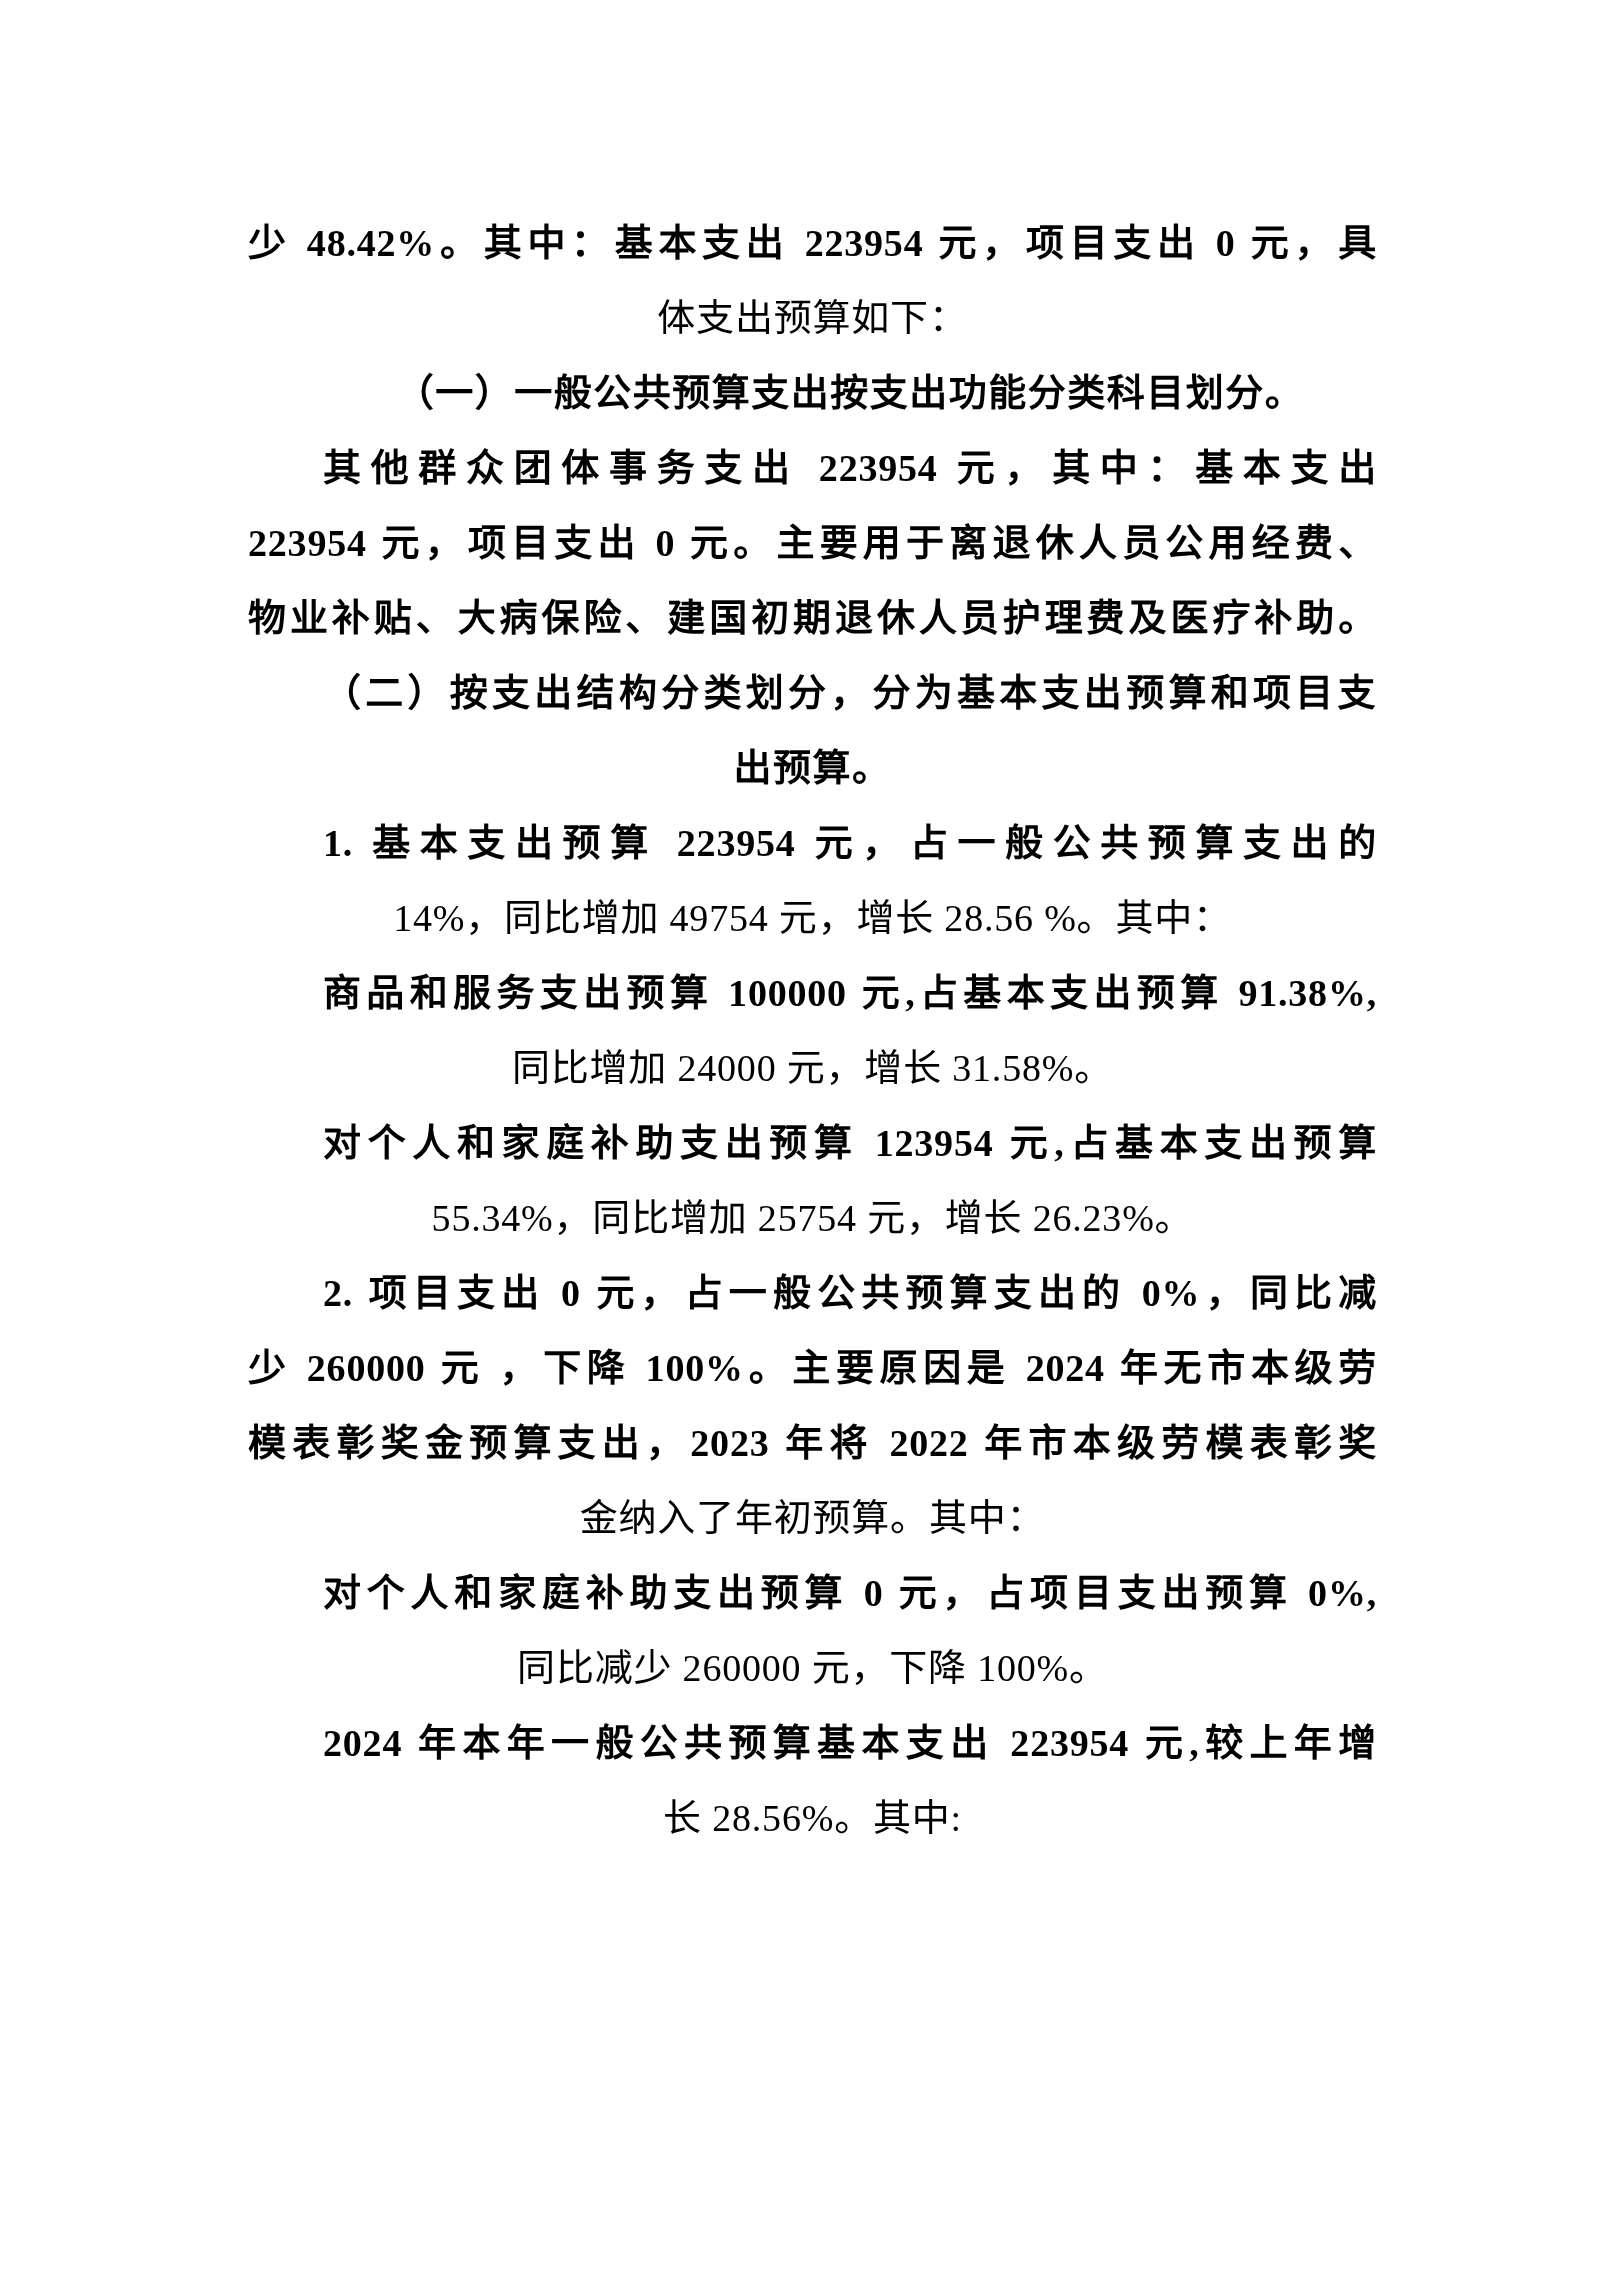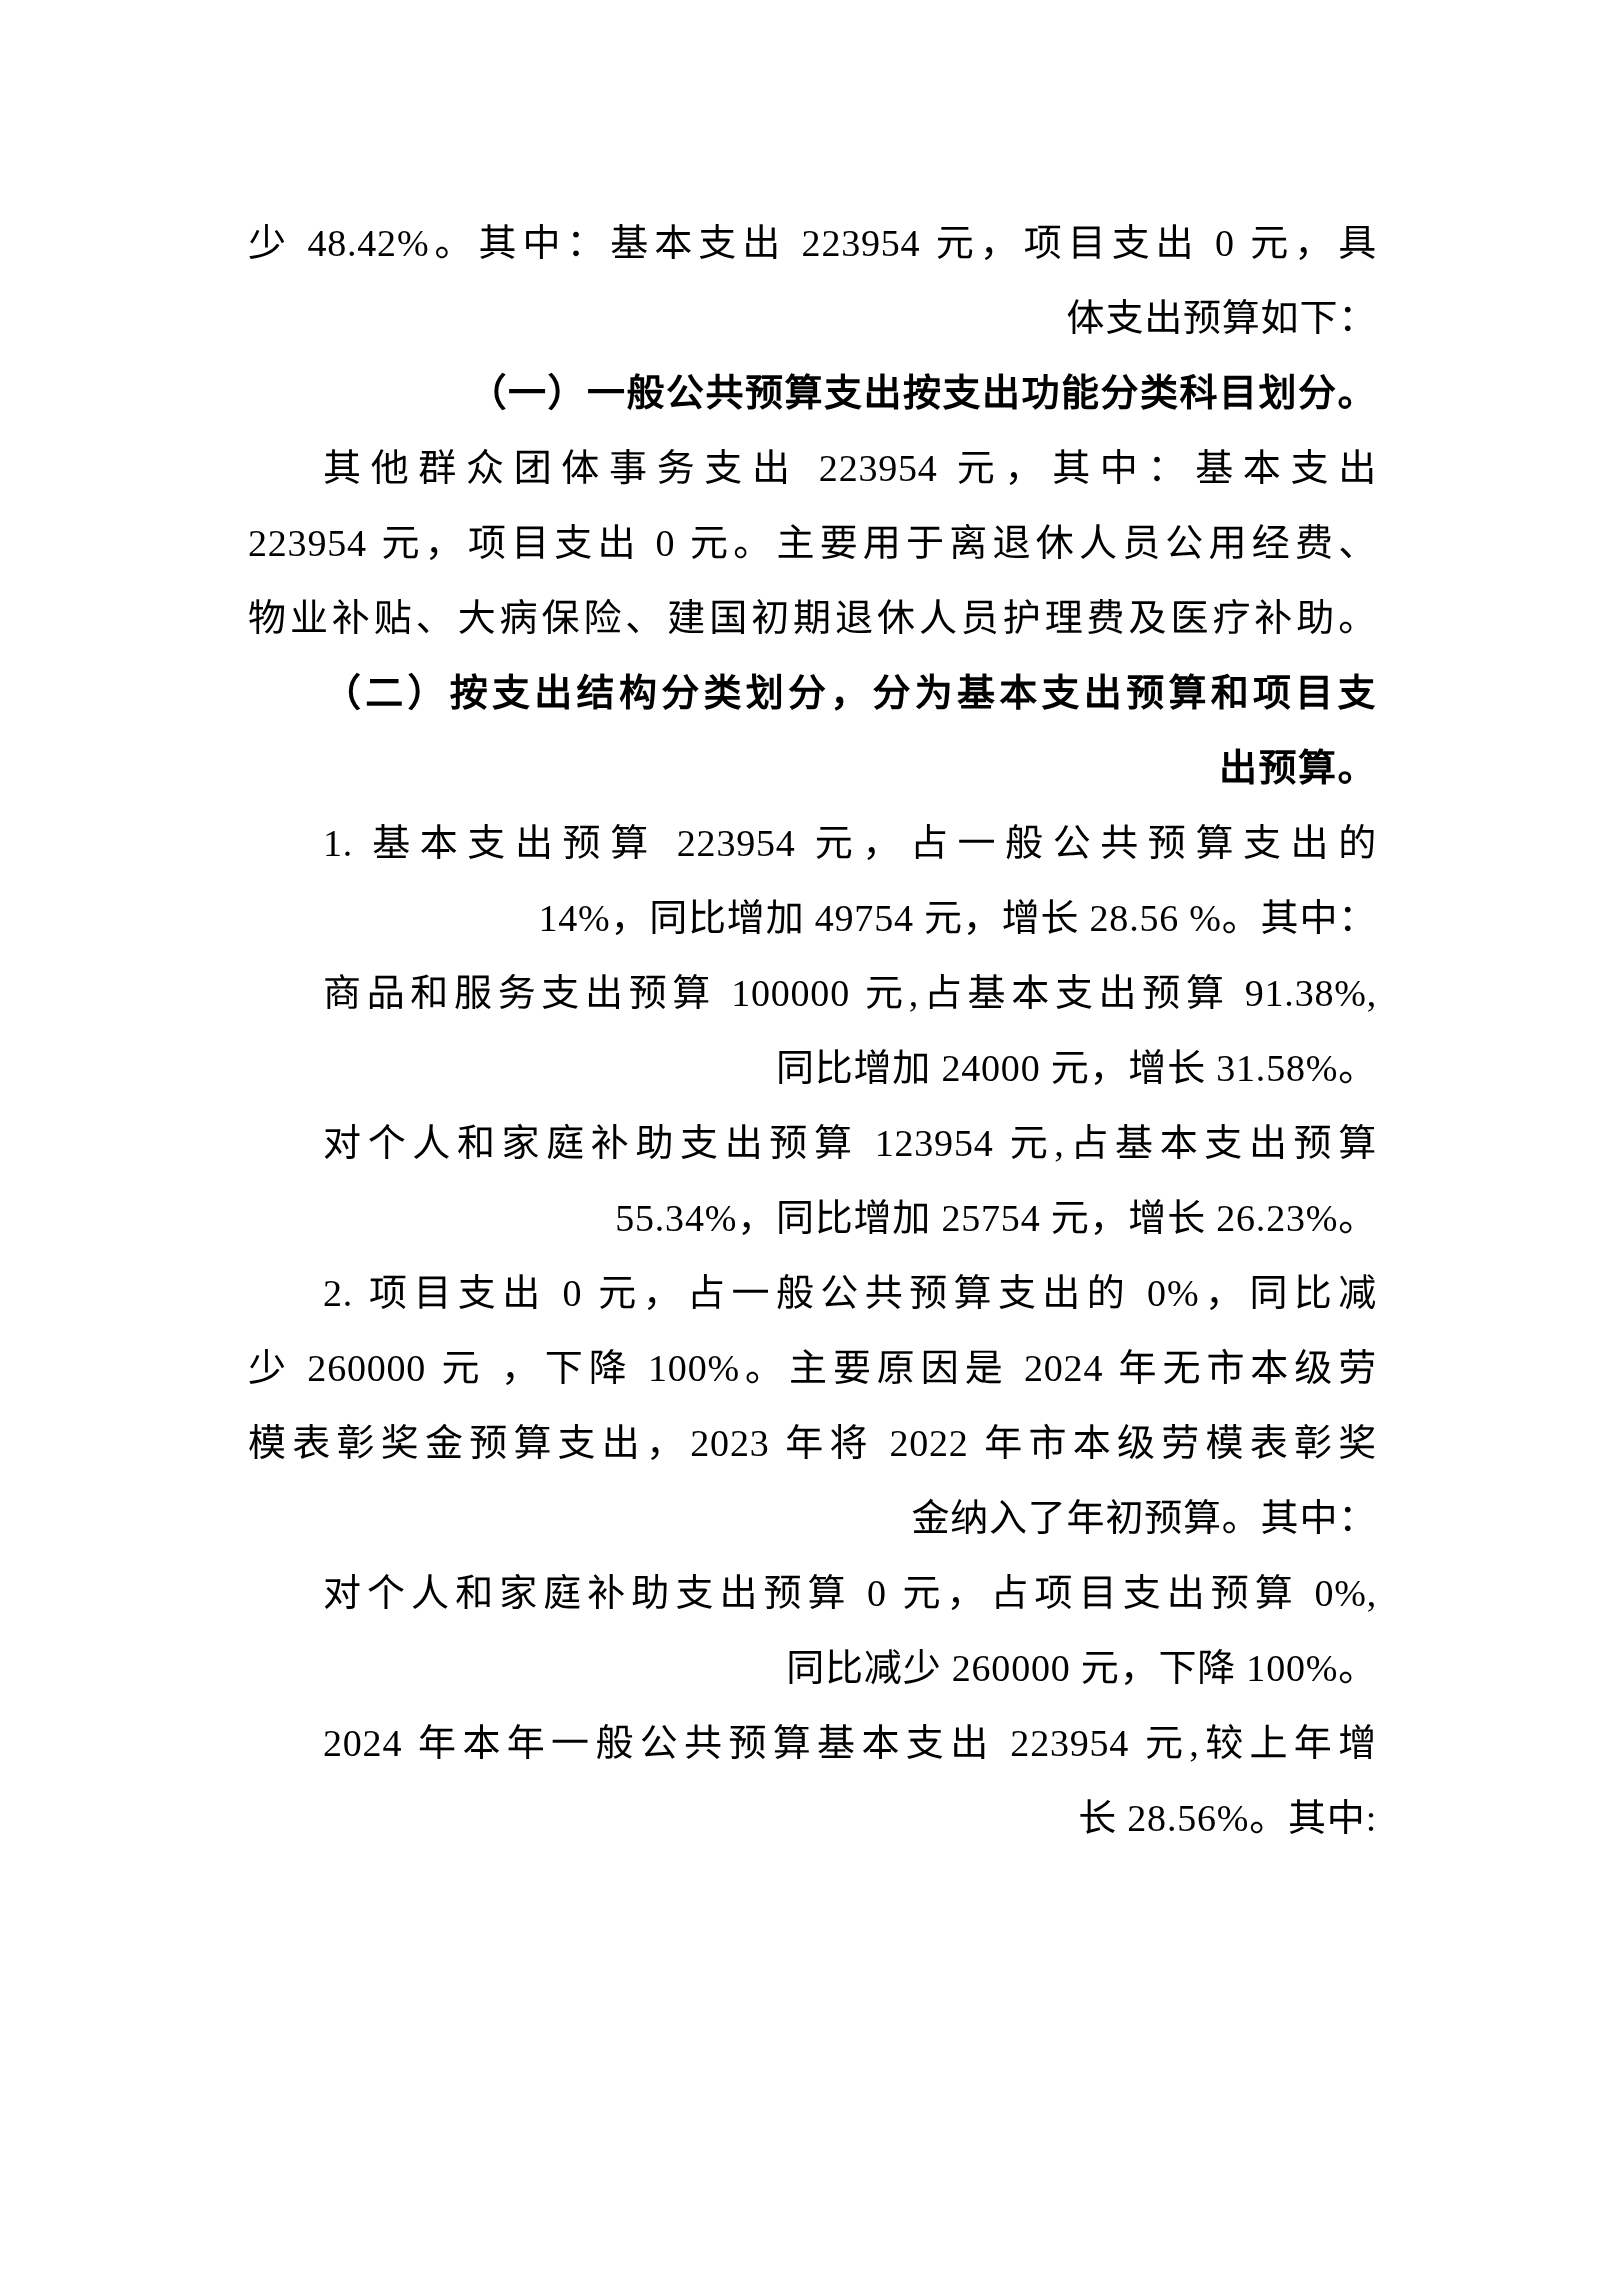--- a/index.html
+++ b/index.html
@@ -22,26 +22,27 @@
     left: 248px;
     top: 206px;
     width: 1129px;
   }
   .line {
     height: 75px;
     line-height: 75px;
     font-size: 38px;
     white-space: normal;
     overflow: hidden;
-    text-align: right;
+    text-align: center;
     letter-spacing: 0.8px;
   }
   .line.justify {
     text-align: justify;
     text-align-last: justify;
+    font-weight: bold;
   }
   .line.indent {
     padding-left: 75px;
   }
   .line.bold {
     font-family: "DejaVu Sans", "Liberation Sans", sans-serif;
     font-weight: 700;
     letter-spacing: 1.5px;
   }
 </style>

